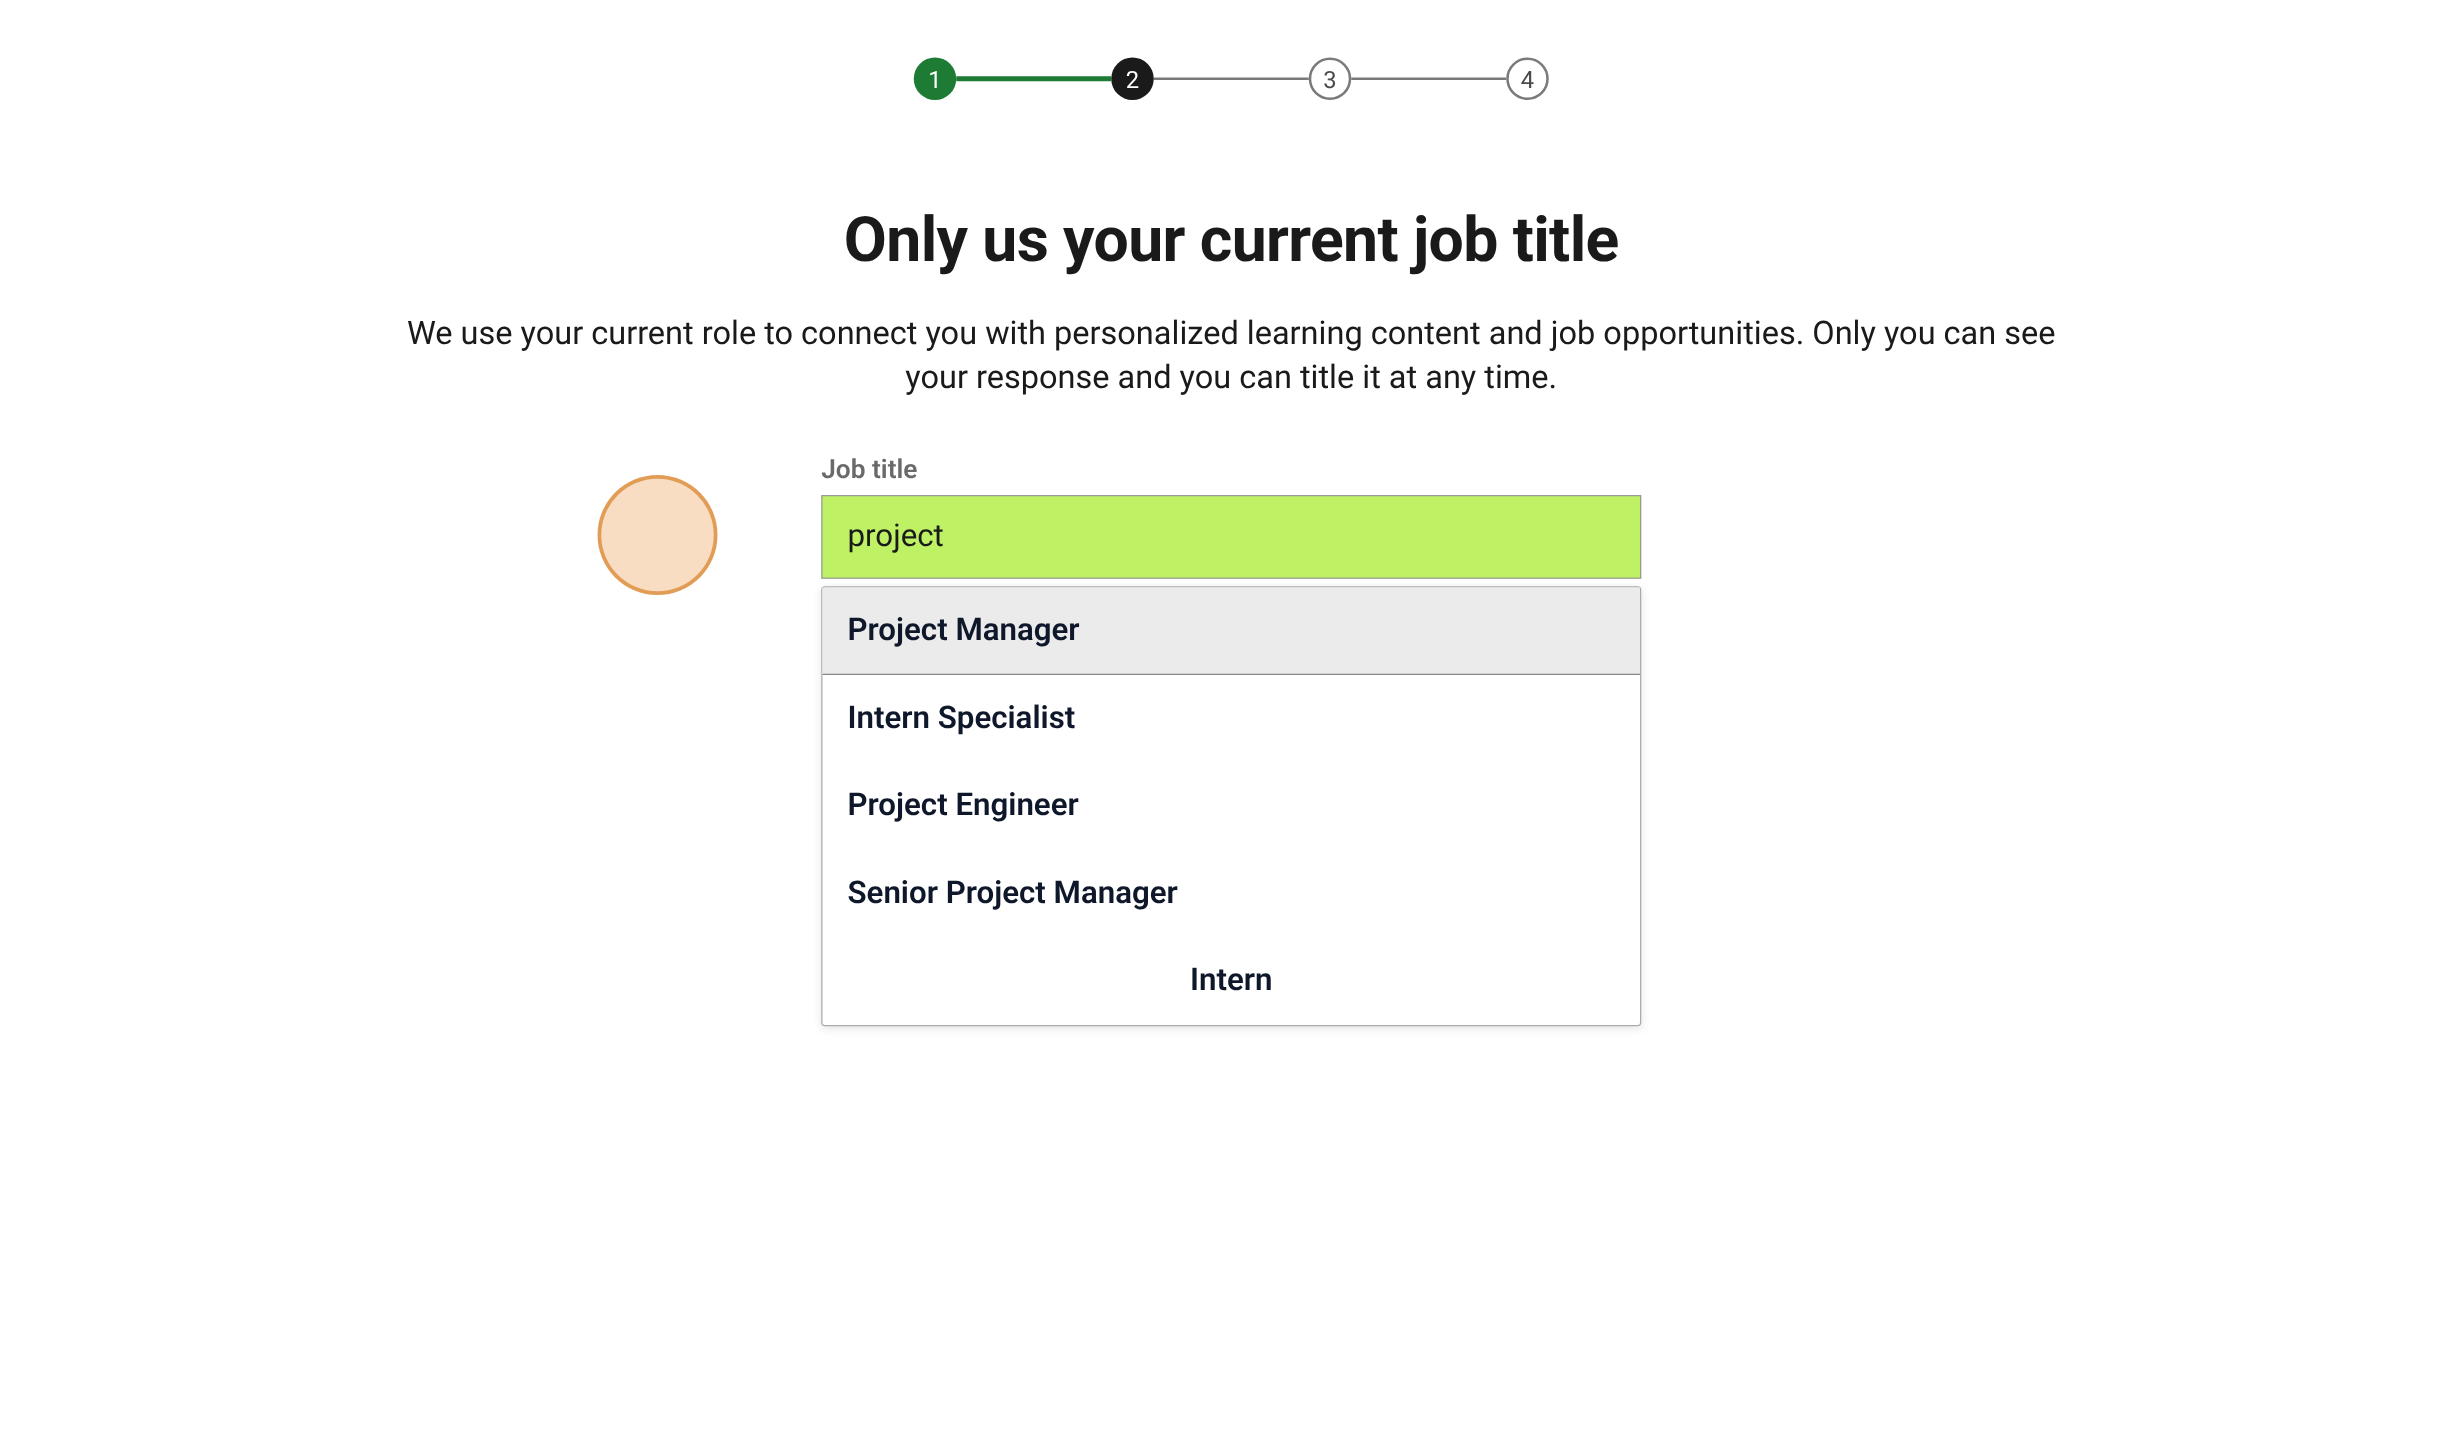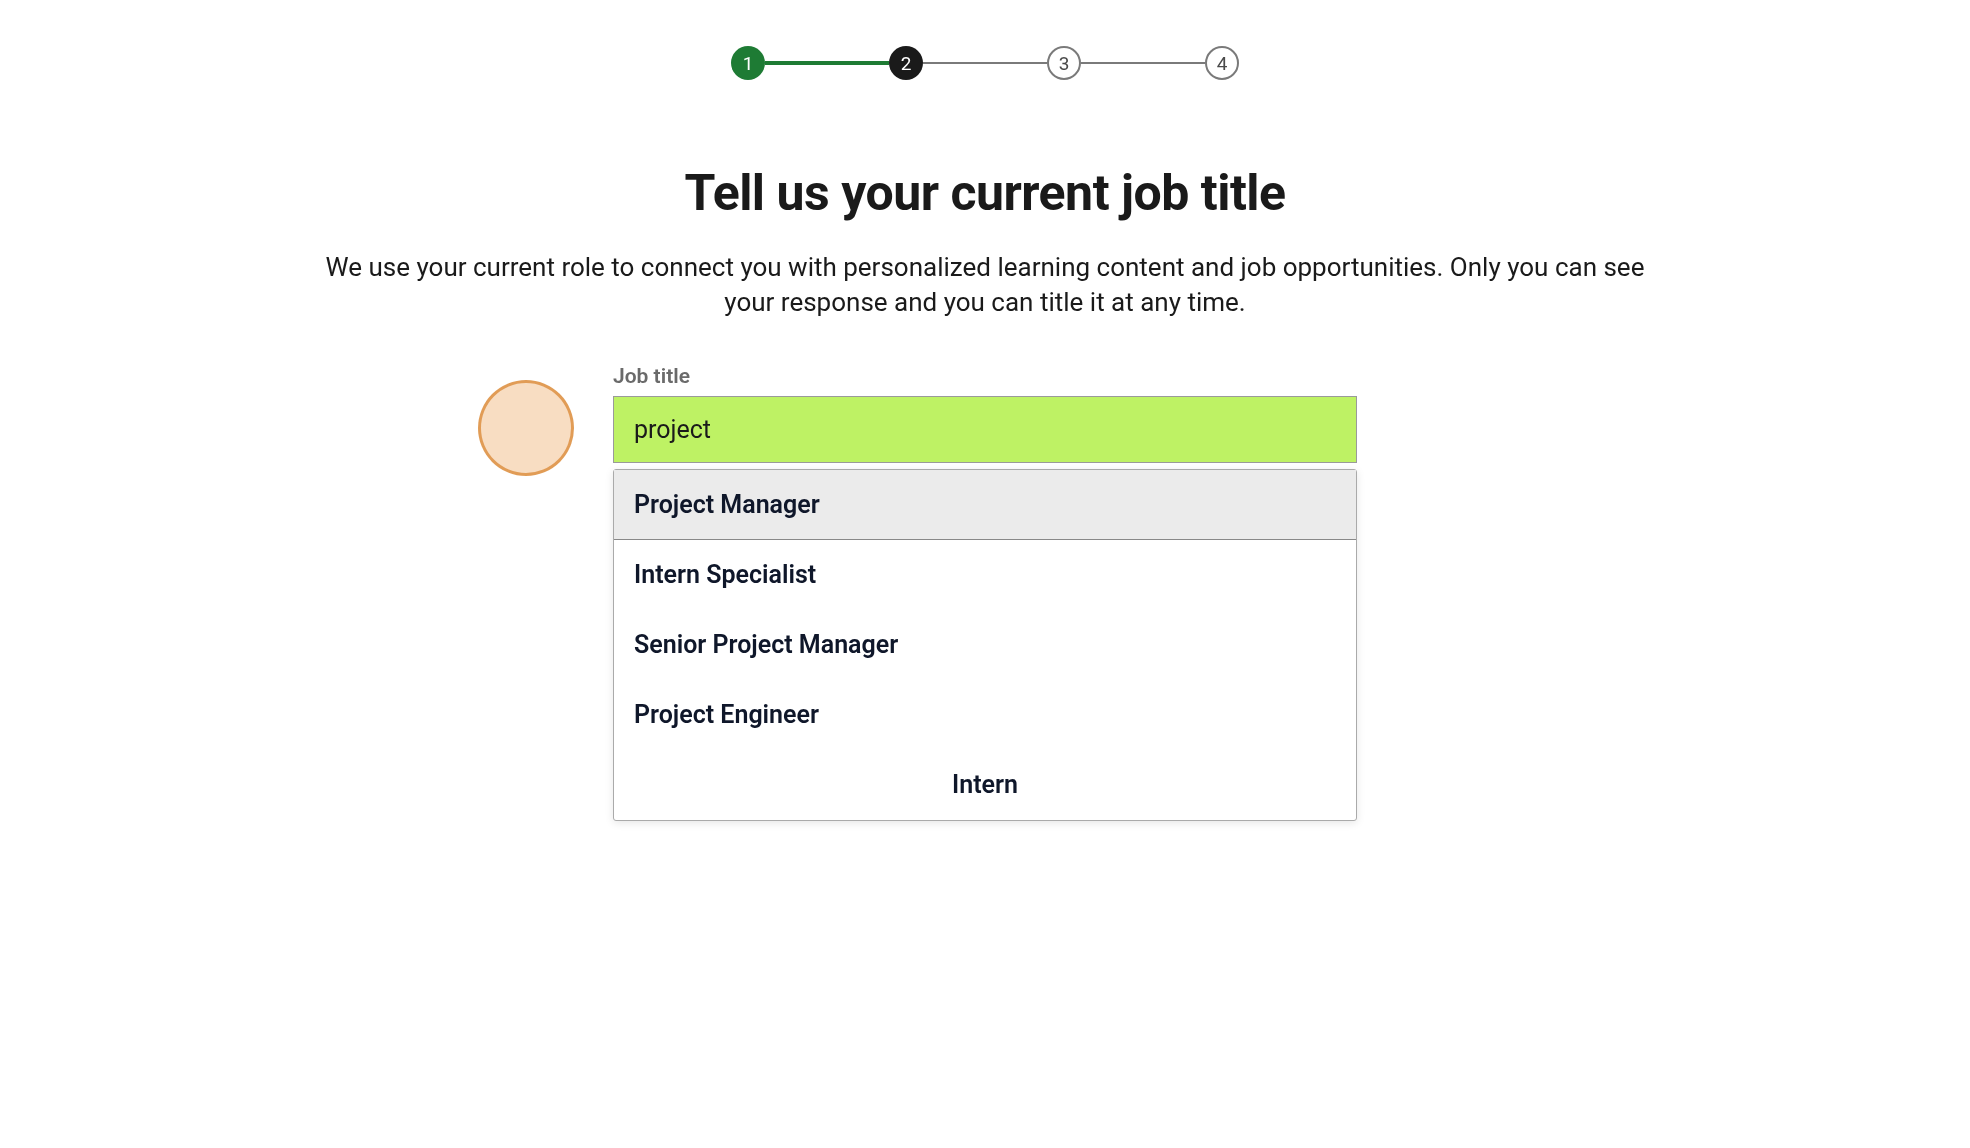--- a/index.html
+++ b/index.html
@@ -89,21 +89,21 @@
       font-size: 26px;
       color: #1a1a1a;
       margin-top: 28px;
       line-height: 1.35;
       max-width: 1380px;
       margin-left: auto;
       margin-right: auto;
     }
     
     .form-container {
-      width: 744px;
+      width: 656px;
       margin: 44px auto 16px;
       text-align: left;
       position: relative;
     }
     
     .field-label {
       font-size: 21px;
       color: #6a6a6a;
       font-weight: 600;
       margin-bottom: 8px;
@@ -181,30 +181,30 @@
   <div class="progress-step upcoming">
     <span>3</span>
   </div>
   <div class="progress-line empty"></div>
   <div class="progress-step upcoming">
     <span>4</span>
   </div>
 </div>
 
 <div class="content">
-  <h1 class="title">Tell us your current job title</h1>
+  <h1 class="title">Only us your current job title</h1>
   <p class="subtitle">We use your current role to connect you with personalized learning content and job opportunities. Only you can see your response and you can title it at any time.</p>
 
   <div class="form-container">
     <label class="field-label">Job title</label>
     <input type="text" class="text-input" value="project" style="">
     
     <div class="dropdown">
       <div class="dropdown-item highlighted">Project Manager</div>
       <div class="dropdown-item">Intern Specialist</div>
+      <div class="dropdown-item">Project Engineer</div>
       <div class="dropdown-item">Senior Project Manager</div>
-      <div class="dropdown-item">Project Engineer</div>
       <div class="dropdown-item">Intern</div>
     </div>
   </div>
 </div>
 
 <div class="cursor-highlight"></div>
 
 </body></html>

